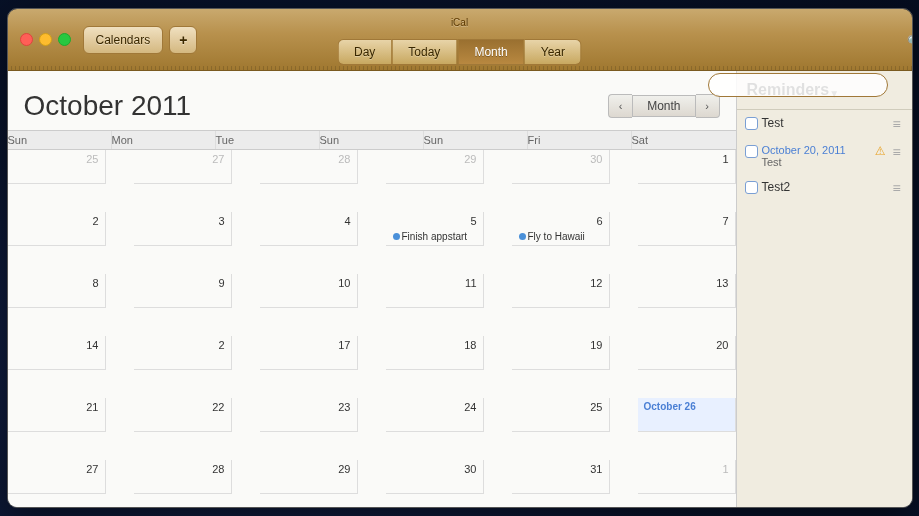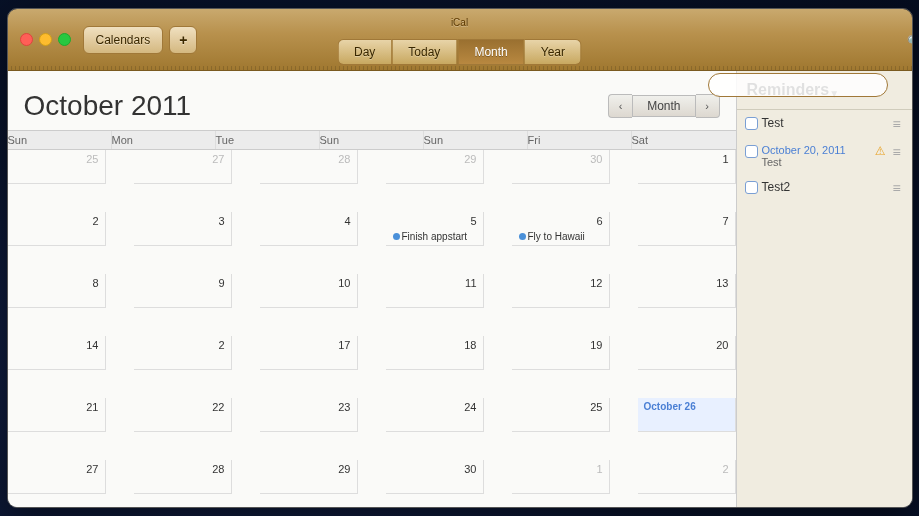--- a/index.html
+++ b/index.html
@@ -463,20 +463,23 @@
           </div>
           <div class="cal-cell current-month">
             <span class="day-num">28</span>
           </div>
           <div class="cal-cell current-month">
             <span class="day-num">29</span>
           </div>
           <div class="cal-cell current-month">
             <span class="day-num">30</span>
           </div>
+          <div class="cal-cell current-month">
+            <span class="day-num">31</span>
+          </div>
           <div class="cal-cell other-month">
             <span class="day-num">1</span>
           </div>
           <div class="cal-cell other-month">
             <span class="day-num">2</span>
           </div>
           <div class="cal-cell other-month">
             <span class="day-num">3</span>
           </div>
           <div class="cal-cell other-month">

